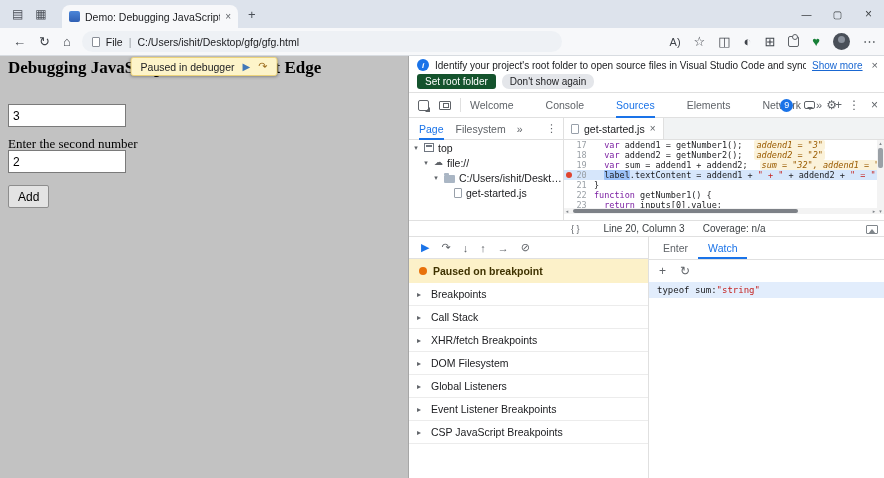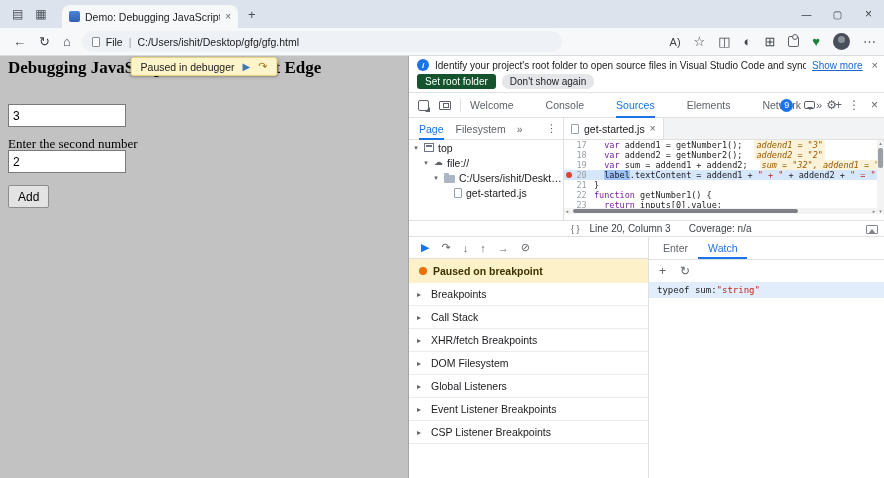--- a/index.html
+++ b/index.html
@@ -107,21 +107,21 @@
   .vscroll{position:absolute;right:0;top:22px;width:7px;height:74px;background:#f3f3f3;display:flex;flex-direction:column;align-items:center}
   .va{font-size:5px;color:#80868b;line-height:6px}
   .vthumb{width:5px;height:20px;background:#9aa0a6;border-radius:2px;margin-top:2px}
   .va.vb{margin-top:auto}
   .hscroll{position:absolute;left:0;right:7px;top:90px;height:6px;background:#f3f3f3;display:flex;align-items:center}
   .ha{font-size:5px;color:#80868b;width:6px;text-align:center}
   .hthumb{height:4px;background:#7d8187;border-radius:2px;width:72%;margin-left:3px}
   .ha.hb{margin-left:auto}
   .statusbar{position:absolute;top:164px;left:0;right:0;height:17px;border-top:1px solid #e0e0e0;border-bottom:1px solid #e0e0e0;display:flex;align-items:center;padding-left:162px;font-size:10px;color:#3c4043}
   .pp{color:#5f6368;font-size:9px}
-  .pos{margin-left:10px}
+  .pos{margin-left:24px}
   .cov{margin-left:18px}
   .img-icon{position:absolute;right:6px;top:4px;width:12px;height:9px;border:1px solid #80868b;border-radius:1px;overflow:hidden}
   .img-icon::after{content:"";position:absolute;left:1px;bottom:-1px;border-left:4px solid transparent;border-right:4px solid transparent;border-bottom:5px solid #80868b}
   .bottom{position:absolute;top:181px;left:0;right:0;bottom:0}
   .dbg{position:absolute;left:0;top:0;width:240px;bottom:0;border-right:1px solid #e0e0e0}
   .dbg-toolbar{height:22px;border-bottom:1px solid #e0e0e0;display:flex;align-items:center;gap:12px;padding-left:12px;font-size:11px}
   .stepbtn{color:#5f6368}
   .s-resume{color:#1a73e8}
   .paused{height:24px;background:#fcf1c9;display:flex;align-items:center;gap:6px;padding-left:10px;font-weight:bold;font-size:10.5px;color:#3f3200}
   .pdot{width:8px;height:8px;border-radius:50%;background:#e8710a;flex:0 0 auto}
@@ -366,21 +366,21 @@
             <div class="sec">
               <span class="secarrow">▸</span>
               <span class="seclabel">Global Listeners</span>
             </div>
             <div class="sec">
               <span class="secarrow">▸</span>
               <span class="seclabel">Event Listener Breakpoints</span>
             </div>
             <div class="sec">
               <span class="secarrow">▸</span>
-              <span class="seclabel">CSP Listener Breakpoints</span>
+              <span class="seclabel">CSP JavaScript Breakpoints</span>
             </div>
           </div>
       </div>
       <div class="watchpane">
         <div class="wtabs" id="watch-tabs">
             <span class="wtab">Enter</span>
             <span class="wtab active">Watch</span>
           </div>
         <div class="wtoolbar">
           <span class="wt-ico">+</span>

